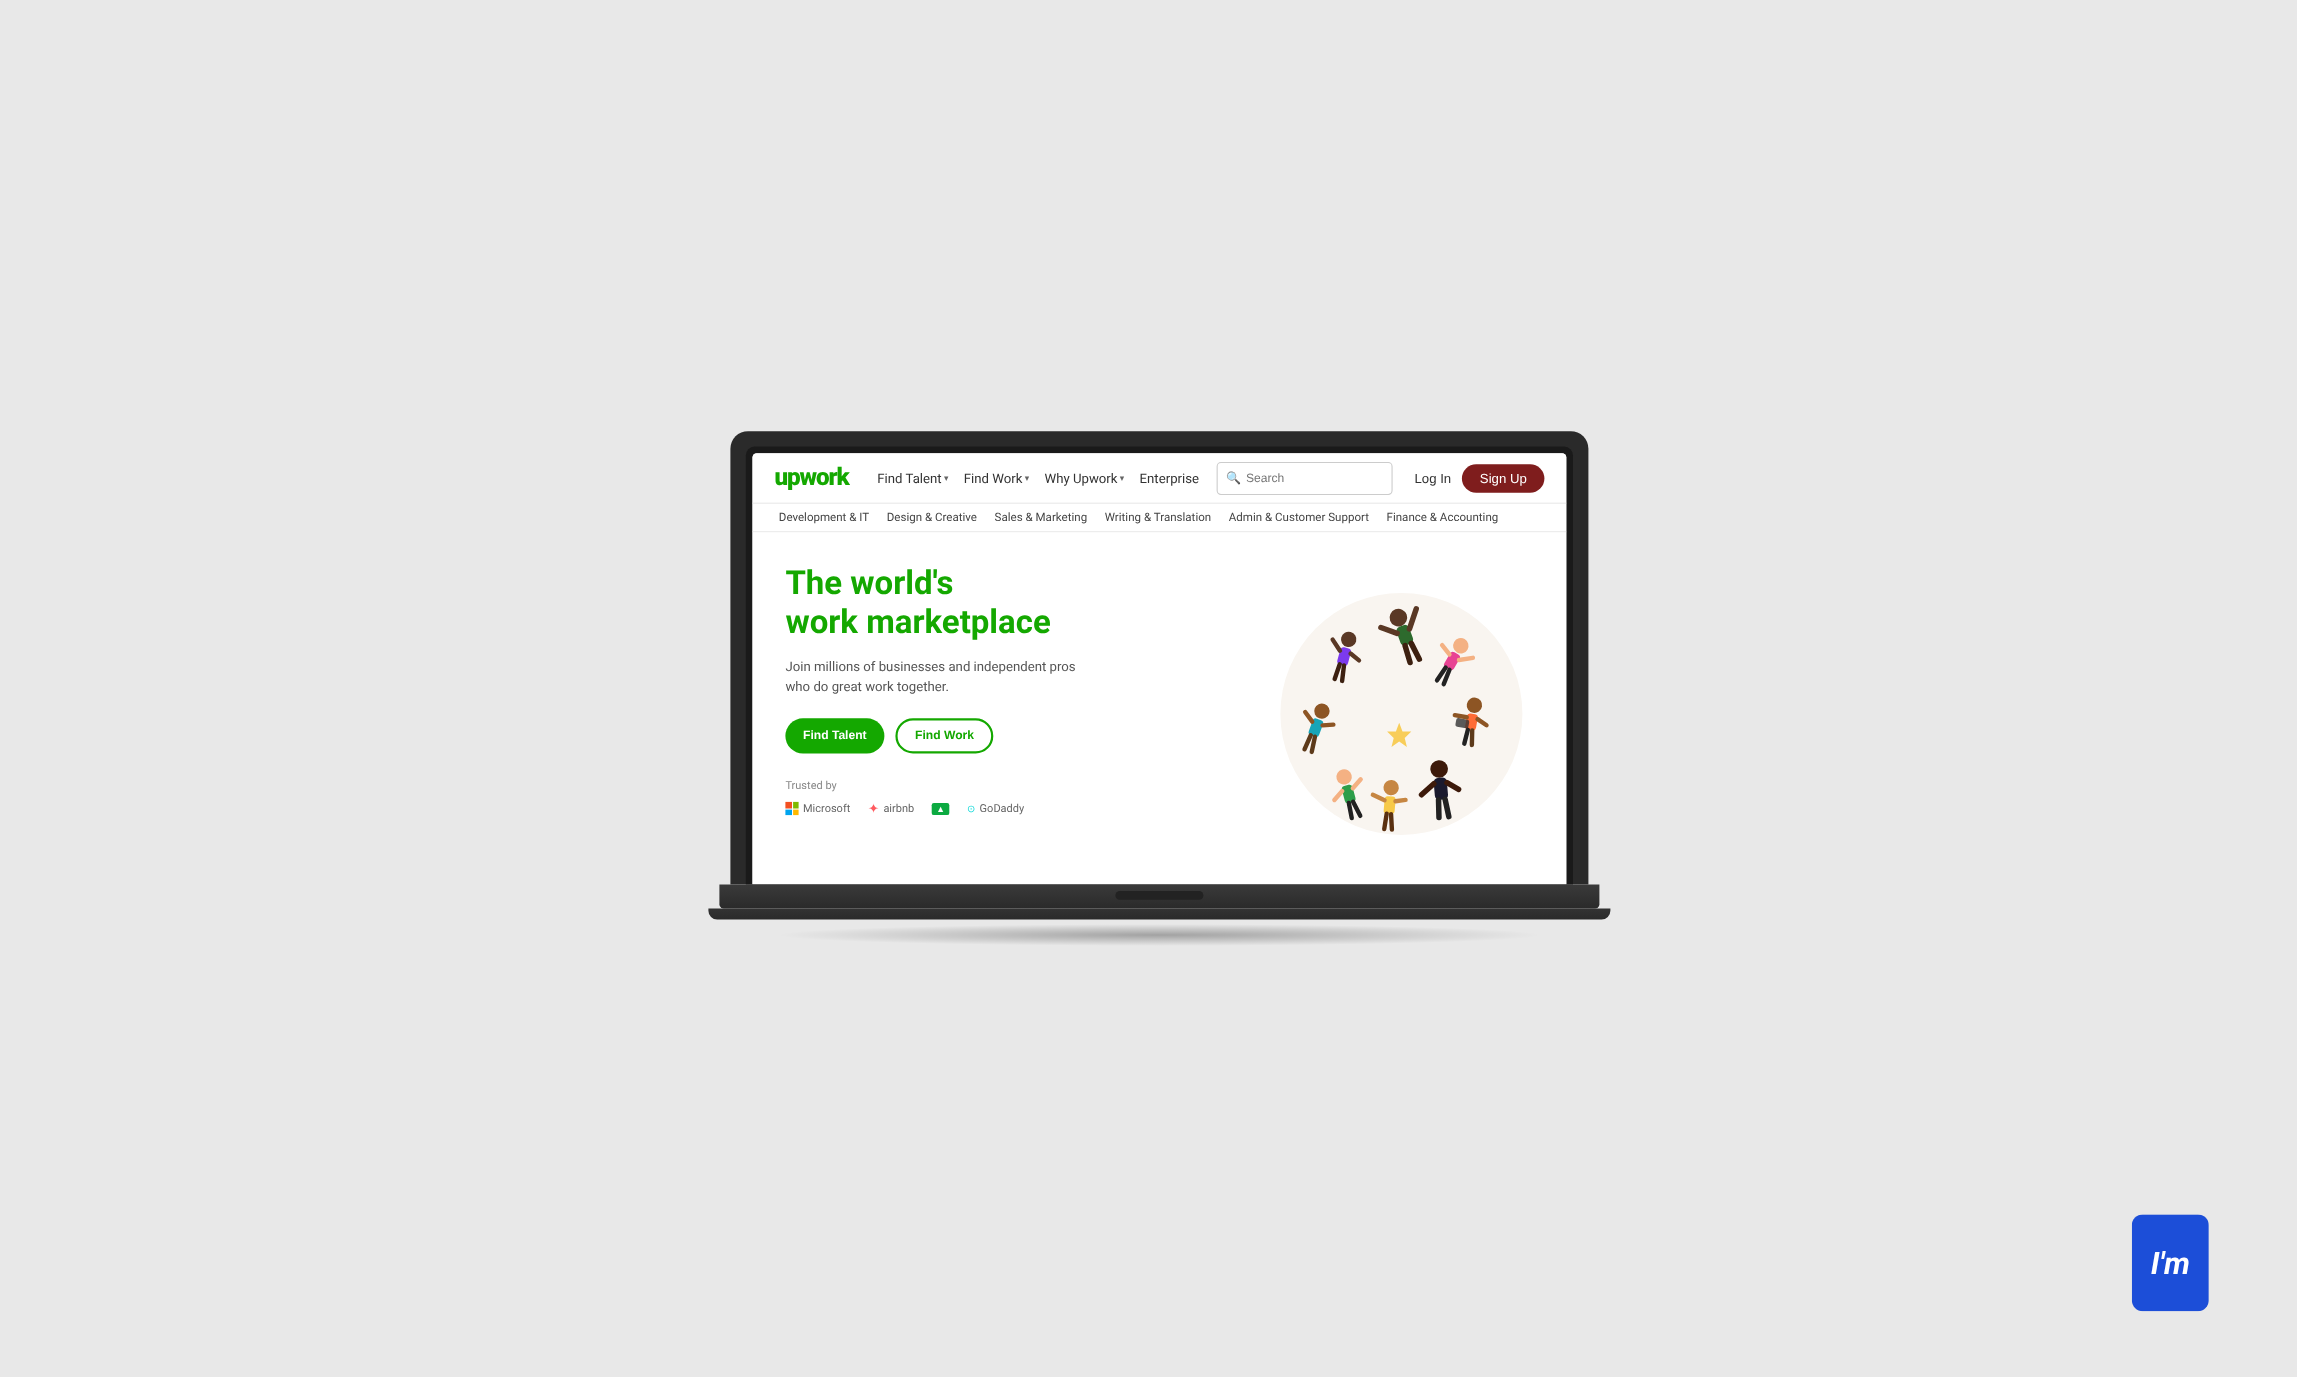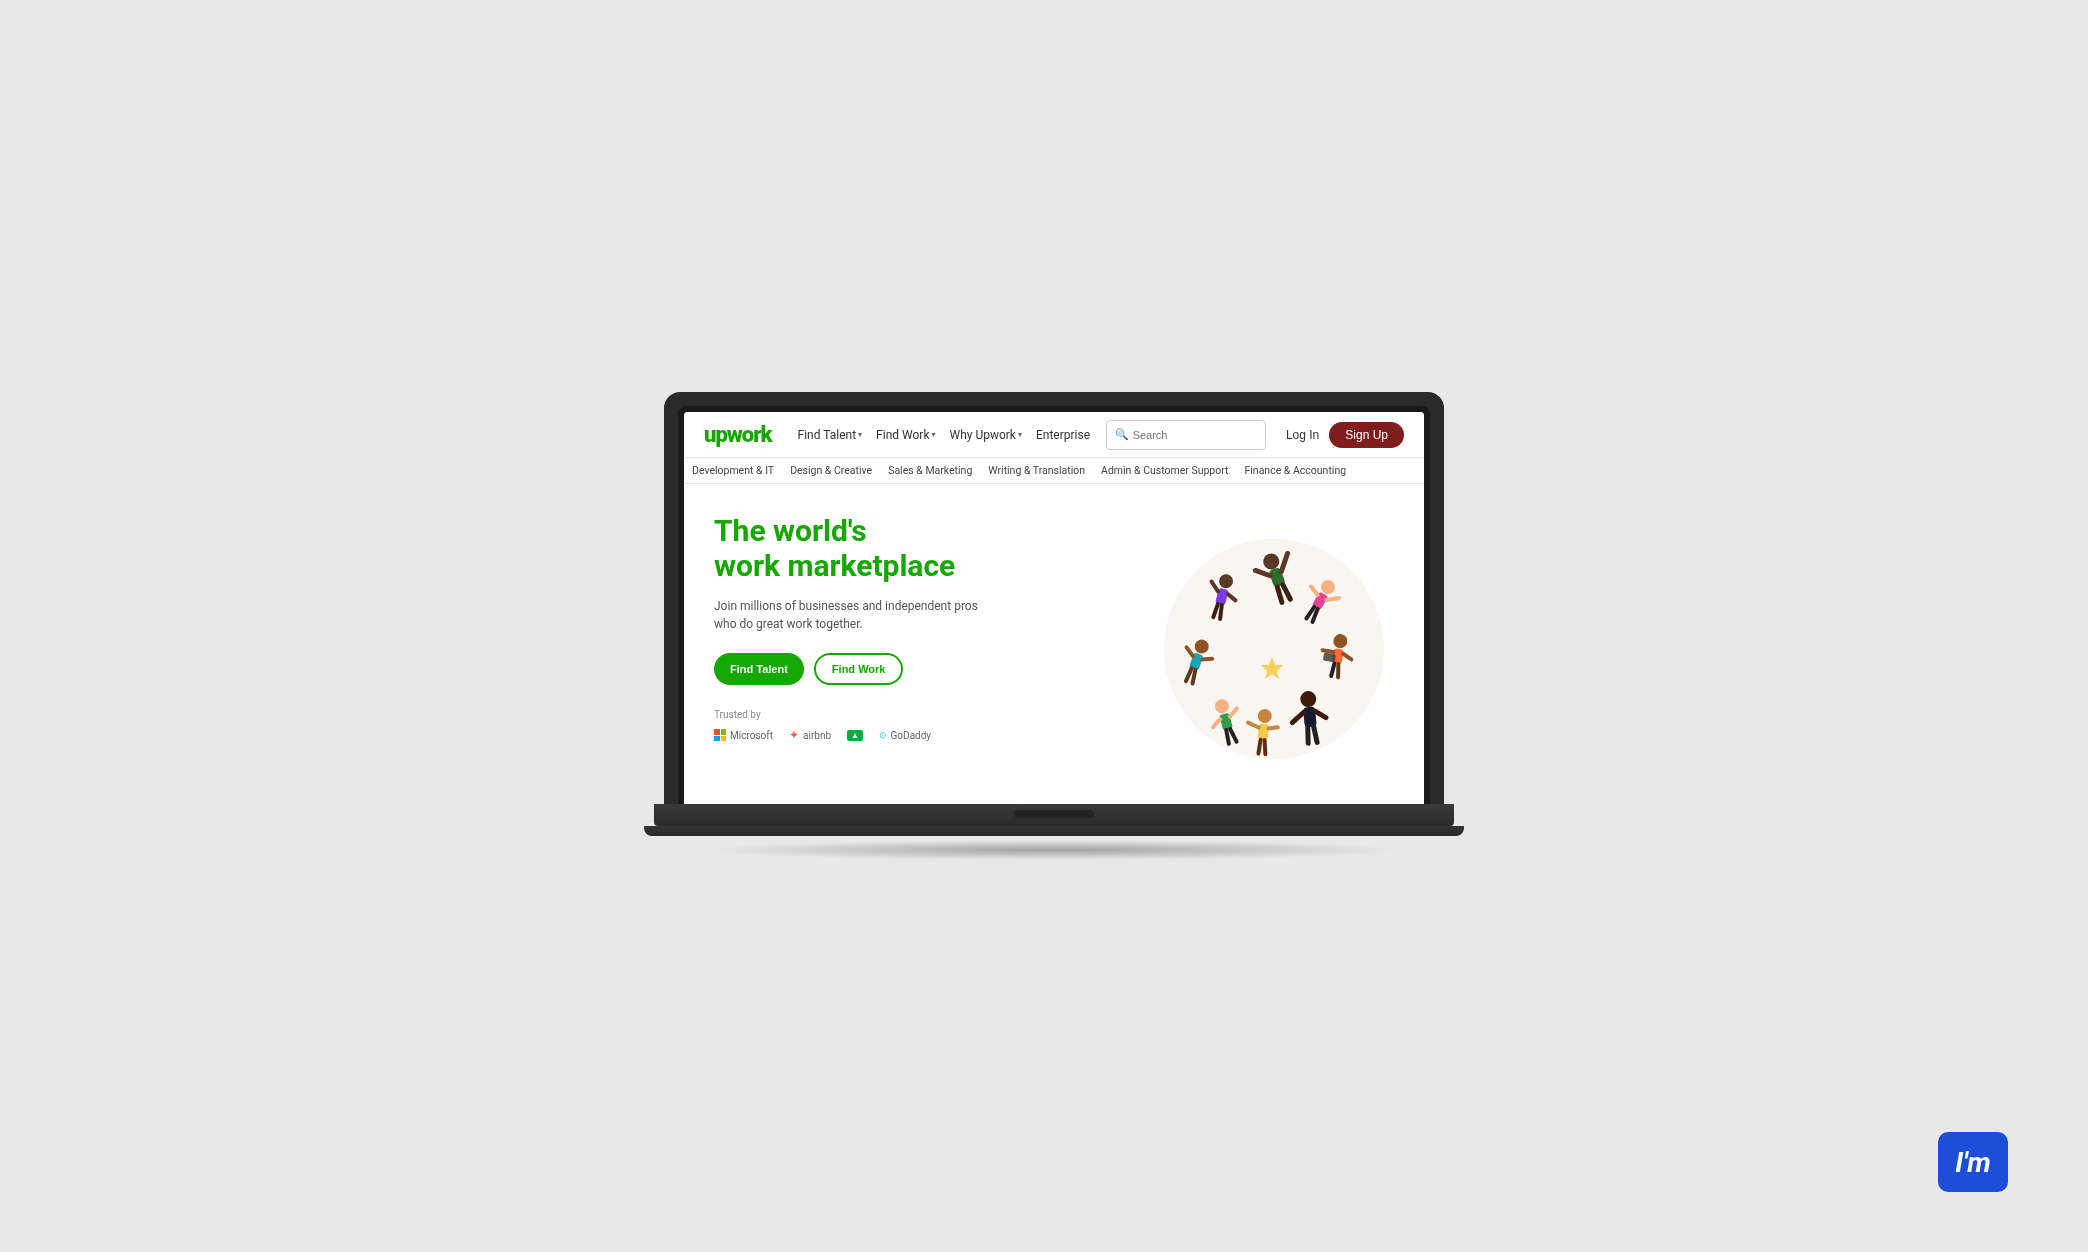--- a/index.html
+++ b/index.html
@@ -168,21 +168,21 @@
       border-radius: 20px;
       padding: 6px 16px;
       cursor: pointer;
       font-weight: 400;
     }
 
     
     .sub-nav {
       display: flex;
       align-items: flex-start;
-      padding: 6px 8px;
+      padding: 6px 24px;
       border-bottom: 1px solid #e5e5e5;
       gap: 16px;
       background: #fff;
     }
 
     .sub-nav-item {
       font-size: 10.5px;
       color: #444;
       cursor: pointer;
       white-space: nowrap;
@@ -306,21 +306,21 @@
       width: 220px;
       height: 220px;
     }
 
     
     .im-badge {
       position: fixed;
       bottom: 60px;
       right: 80px;
       width: 70px;
-      height: 60px;
+      height: 88px;
       background: #1c4ed8;
       border-radius: 10px;
       display: flex;
       align-items: center;
       justify-content: center;
       color: white;
       font-size: 28px;
       font-weight: 700;
       font-style: italic;
     }

